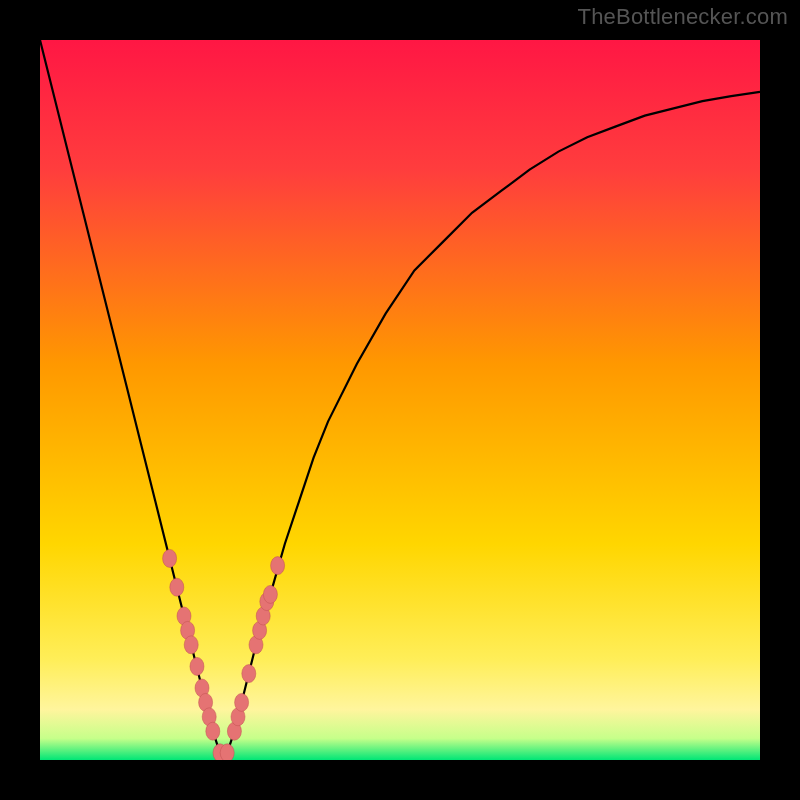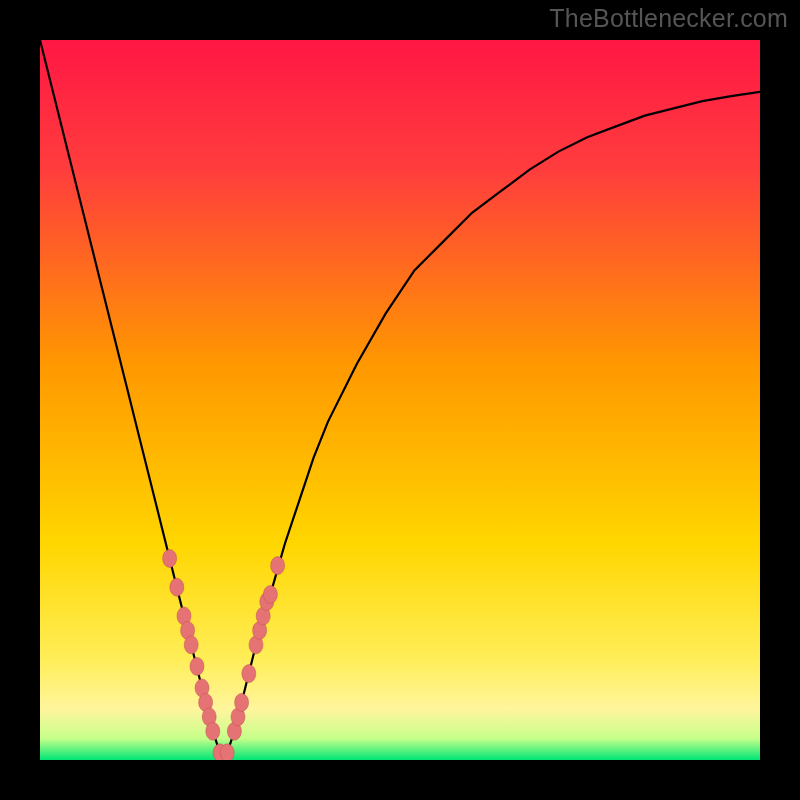--- a/index.html
+++ b/index.html
@@ -15,21 +15,21 @@
     position: relative;
     width: 800px;
     height: 800px;
     background: #000;
   }
   .watermark {
     position: absolute;
     top: 4px;
     right: 12px;
     color: #555;
-    font-size: 25px;
+    font-size: 22px;
     font-weight: 500;
     letter-spacing: 0.2px;
     z-index: 5;
   }
   .plot-wrap {
     position: absolute;
     left: 40px;
     top: 40px;
     width: 720px;
     height: 720px;

